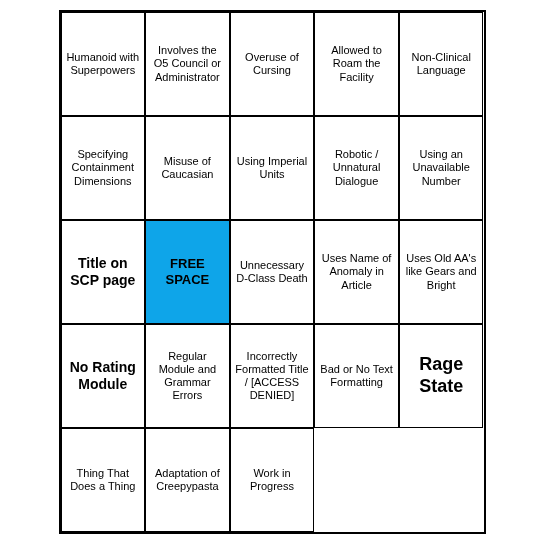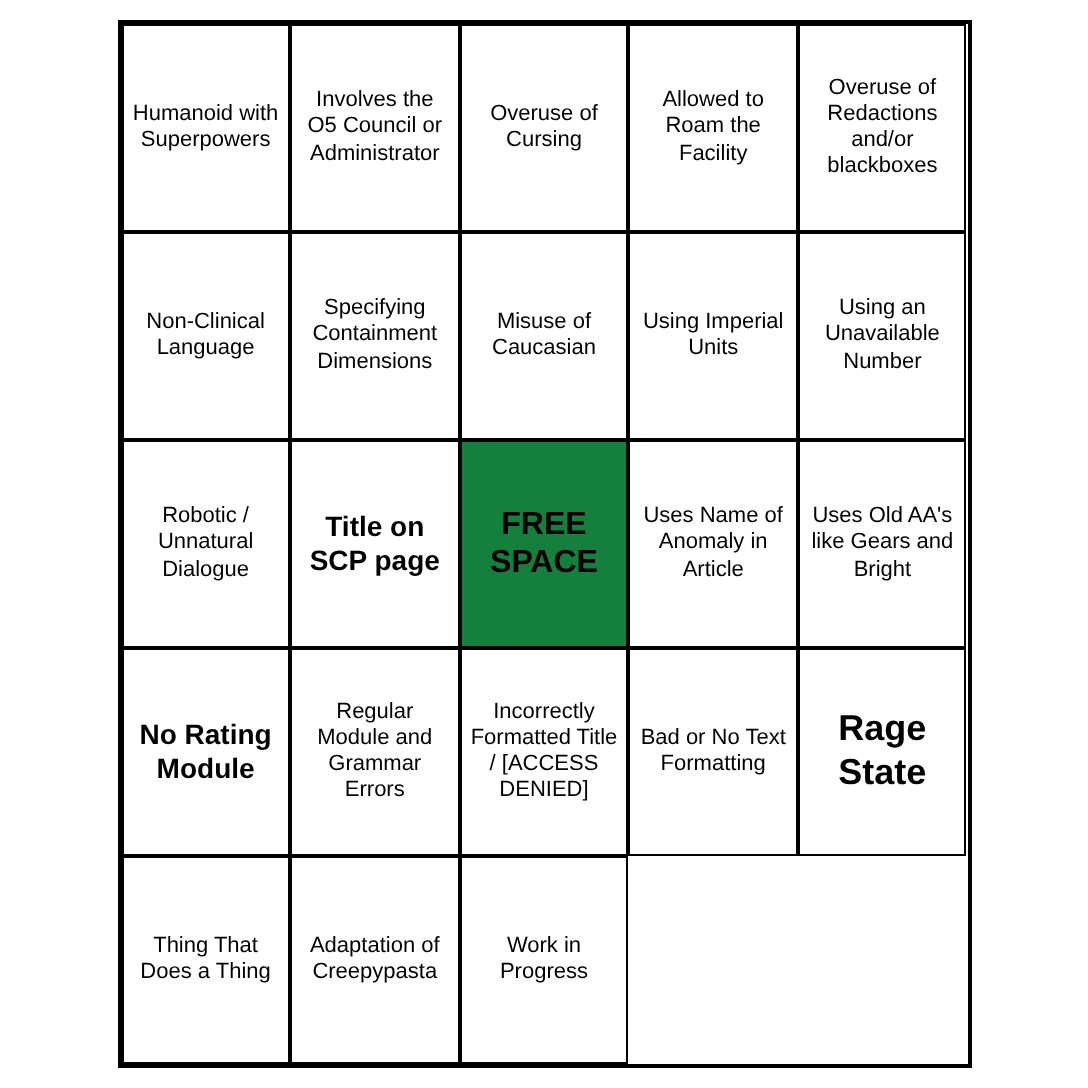--- a/index.html
+++ b/index.html
@@ -25,51 +25,51 @@
       display: flex;
       align-items: center;
       justify-content: center;
       text-align: center;
       padding: 4px;
       font-size: 11px;
       line-height: 1.2;
       background: #fff;
     }
     .cell.free-space {
-      background: #15803d;
-      font-size: 16px;
+      background: #0ea5e9;
+      font-size: 13px;
       font-weight: bold;
     }
     .cell.large-text {
       font-size: 18px;
       font-weight: bold;
       text-align: center;
     }
     .cell.medium-text {
       font-size: 14px;
       font-weight: bold;
     }
   </style>
 </head>
 <body>
 
 <div class="bingo-card">
 <div class="cell">Humanoid with Superpowers</div>
     <div class="cell">Involves the O5 Council or Administrator</div>
     <div class="cell">Overuse of Cursing</div>
     <div class="cell">Allowed to Roam the Facility</div>
-    <div class="cell">Overuse of Redactions and/or blackboxes</div>
     <div class="cell">Non-Clinical Language</div>
     <div class="cell">Specifying Containment Dimensions</div>
     <div class="cell">Misuse of Caucasian</div>
     <div class="cell">Using Imperial Units</div>
+    <div class="cell">Robotic / Unnatural Dialogue</div>
     <div class="cell">Using an Unavailable Number</div>
-    <div class="cell">Robotic / Unnatural Dialogue</div>
     <div class="cell medium-text">Title on SCP page</div>
     <div class="cell free-space">FREE SPACE</div>
+    <div class="cell">Unnecessary D-Class Death</div>
     <div class="cell">Uses Name of Anomaly in Article</div>
     <div class="cell">Uses Old AA's like Gears and Bright</div>
     <div class="cell medium-text">No Rating Module</div>
     <div class="cell">Regular Module and Grammar Errors</div>
     <div class="cell">Incorrectly Formatted Title / [ACCESS DENIED]</div>
     <div class="cell">Bad or No Text Formatting</div>
     <div class="cell large-text">Rage State</div>
     <div class="cell">Thing That Does a Thing</div>
     <div class="cell">Adaptation of Creepypasta</div>
     <div class="cell">Work in Progress</div>

